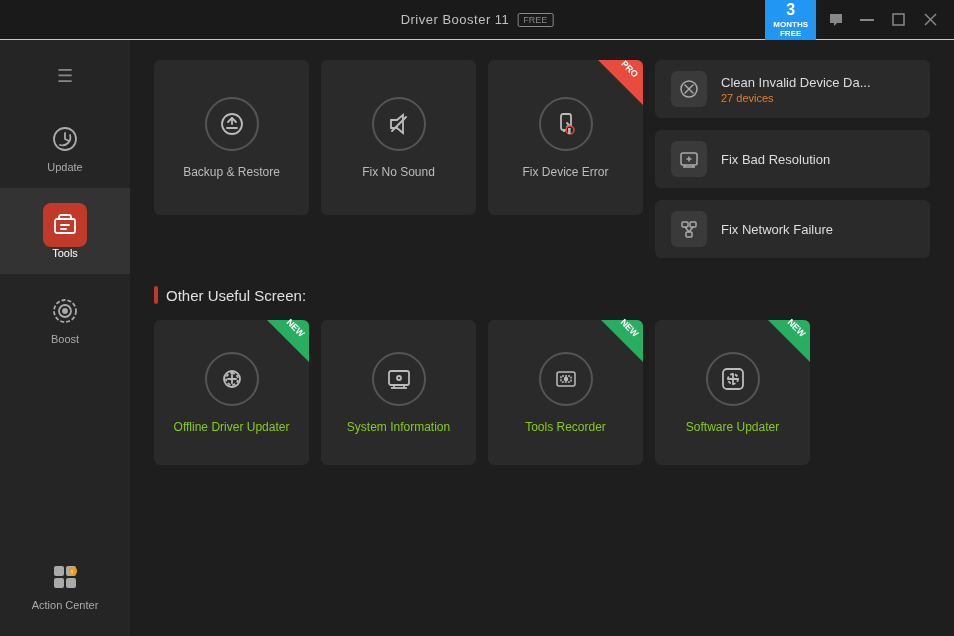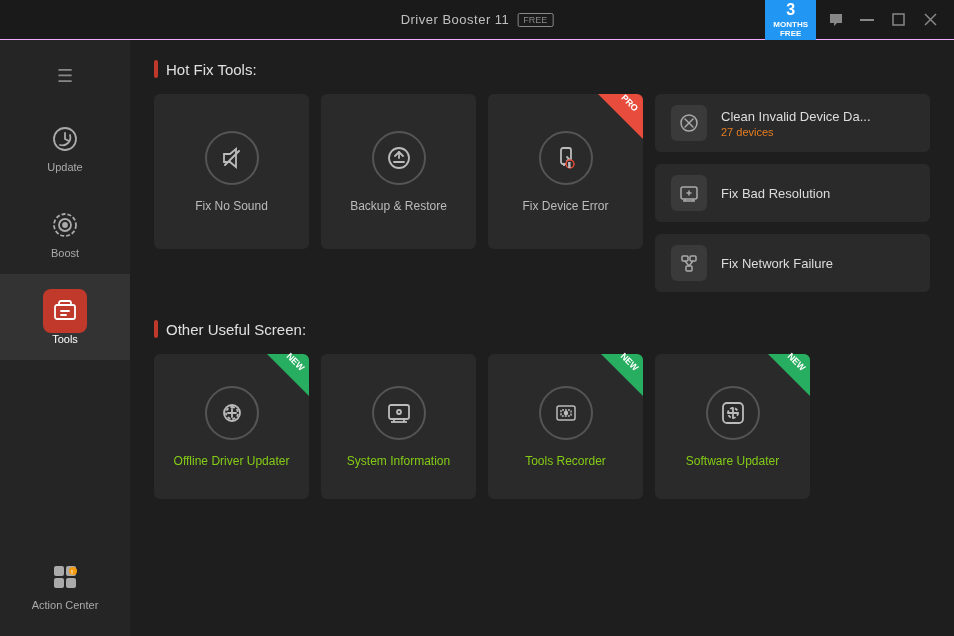--- a/index.html
+++ b/index.html
@@ -381,45 +381,45 @@
           <svg width="28" height="28" viewBox="0 0 28 28" fill="none" stroke="#aaa" stroke-width="1.8">
             <circle cx="14" cy="14" r="11"></circle>
             <path d="M14 8v6l4 2" stroke-linecap="round"></path>
             <path d="M9 20a8 8 0 0 0 10-10" stroke-linecap="round"></path>
           </svg>
         </div>
       </div>
       <span class="sidebar-label">Update</span>
     </div>
 
-    <div class="sidebar-item">
-      <div class="sidebar-icon-wrap">
-        <div class="sidebar-icon">
-          <svg width="28" height="28" viewBox="0 0 28 28" fill="none" stroke="#aaa" stroke-width="1.8">
-            <circle cx="14" cy="14" r="11" stroke-dasharray="4 2"></circle>
-            <circle cx="14" cy="14" r="6"></circle>
-            <circle cx="14" cy="14" r="2" fill="#aaa"></circle>
-          </svg>
-        </div>
-      </div>
-      <span class="sidebar-label">Boost</span>
-    </div>
-
     <div class="sidebar-item active">
       <div class="sidebar-icon-wrap" style="background:#c0392b;border-radius:8px;">
         <div class="sidebar-icon">
           <svg width="28" height="28" viewBox="0 0 28 28" fill="none" stroke="white" stroke-width="1.8">
             <rect x="4" y="8" width="20" height="14" rx="2"></rect>
             <path d="M8 8V6a2 2 0 0 1 2-2h8a2 2 0 0 1 2 2v2"></path>
             <line x1="10" y1="14" x2="18" y2="14" stroke-linecap="round"></line>
             <line x1="10" y1="18" x2="15" y2="18" stroke-linecap="round"></line>
           </svg>
         </div>
       </div>
       <span class="sidebar-label" style="color:#fff;">Tools</span>
+    </div>
+
+    <div class="sidebar-item">
+      <div class="sidebar-icon-wrap">
+        <div class="sidebar-icon">
+          <svg width="28" height="28" viewBox="0 0 28 28" fill="none" stroke="#aaa" stroke-width="1.8">
+            <circle cx="14" cy="14" r="11" stroke-dasharray="4 2"></circle>
+            <circle cx="14" cy="14" r="6"></circle>
+            <circle cx="14" cy="14" r="2" fill="#aaa"></circle>
+          </svg>
+        </div>
+      </div>
+      <span class="sidebar-label">Boost</span>
     </div>
 
     <div style="flex:1;"></div>
 
     <div class="sidebar-item action-center-item">
       <div class="sidebar-icon-wrap">
         <div class="sidebar-icon">
           <svg width="28" height="28" viewBox="0 0 28 28" fill="none">
             <rect x="3" y="3" width="10" height="10" rx="2" fill="#aaa"></rect>
             <rect x="15" y="3" width="10" height="10" rx="2" fill="#aaa"></rect>
@@ -430,47 +430,43 @@
           </svg>
         </div>
       </div>
       <span class="sidebar-label">Action Center</span>
     </div>
 
   </div>
 
   <div class="content">
 
-    <div class="section-header">
-      <div class="section-bar"></div>
-      <span class="section-title">Hot Fix Tools:</span>
-    </div>
 
     <div class="hotfix-grid">
-
-      <div class="hotfix-card">
-        <div class="hotfix-icon-circle">
-          <svg width="26" height="26" viewBox="0 0 26 26" fill="none" stroke="#bbb" stroke-width="1.8">
-            <polygon points="5,9 11,9 17,4 17,22 11,17 5,17" fill="none"></polygon>
-            <line x1="20" y1="6" x2="6" y2="20" stroke="#bbb" stroke-width="2" stroke-linecap="round"></line>
-          </svg>
-        </div>
-        <span class="hotfix-card-label">Fix No Sound</span>
-      </div>
 
       <div class="hotfix-card">
         <div class="hotfix-icon-circle">
           <svg width="26" height="26" viewBox="0 0 26 26" fill="none" stroke="#bbb" stroke-width="1.8">
             <circle cx="13" cy="13" r="10"></circle>
             <path d="M13 7v6" stroke-linecap="round"></path>
             <path d="M9 11l4-4 4 4" stroke-linecap="round" stroke-linejoin="round"></path>
             <path d="M8 17h10" stroke-linecap="round"></path>
           </svg>
         </div>
         <span class="hotfix-card-label">Backup &amp; Restore</span>
+      </div>
+
+      <div class="hotfix-card">
+        <div class="hotfix-icon-circle">
+          <svg width="26" height="26" viewBox="0 0 26 26" fill="none" stroke="#bbb" stroke-width="1.8">
+            <polygon points="5,9 11,9 17,4 17,22 11,17 5,17" fill="none"></polygon>
+            <line x1="20" y1="6" x2="6" y2="20" stroke="#bbb" stroke-width="2" stroke-linecap="round"></line>
+          </svg>
+        </div>
+        <span class="hotfix-card-label">Fix No Sound</span>
       </div>
 
       <div class="hotfix-card">
         <div class="pro-badge"></div>
         <span class="pro-badge-text">PRO</span>
         <div class="hotfix-icon-circle">
           <svg width="26" height="26" viewBox="0 0 26 26" fill="none" stroke="#bbb" stroke-width="1.8">
             <rect x="8" y="3" width="10" height="16" rx="2"></rect>
             <line x1="11" y1="18" x2="11" y2="21"></line>
             <line x1="15" y1="18" x2="15" y2="21"></line>

